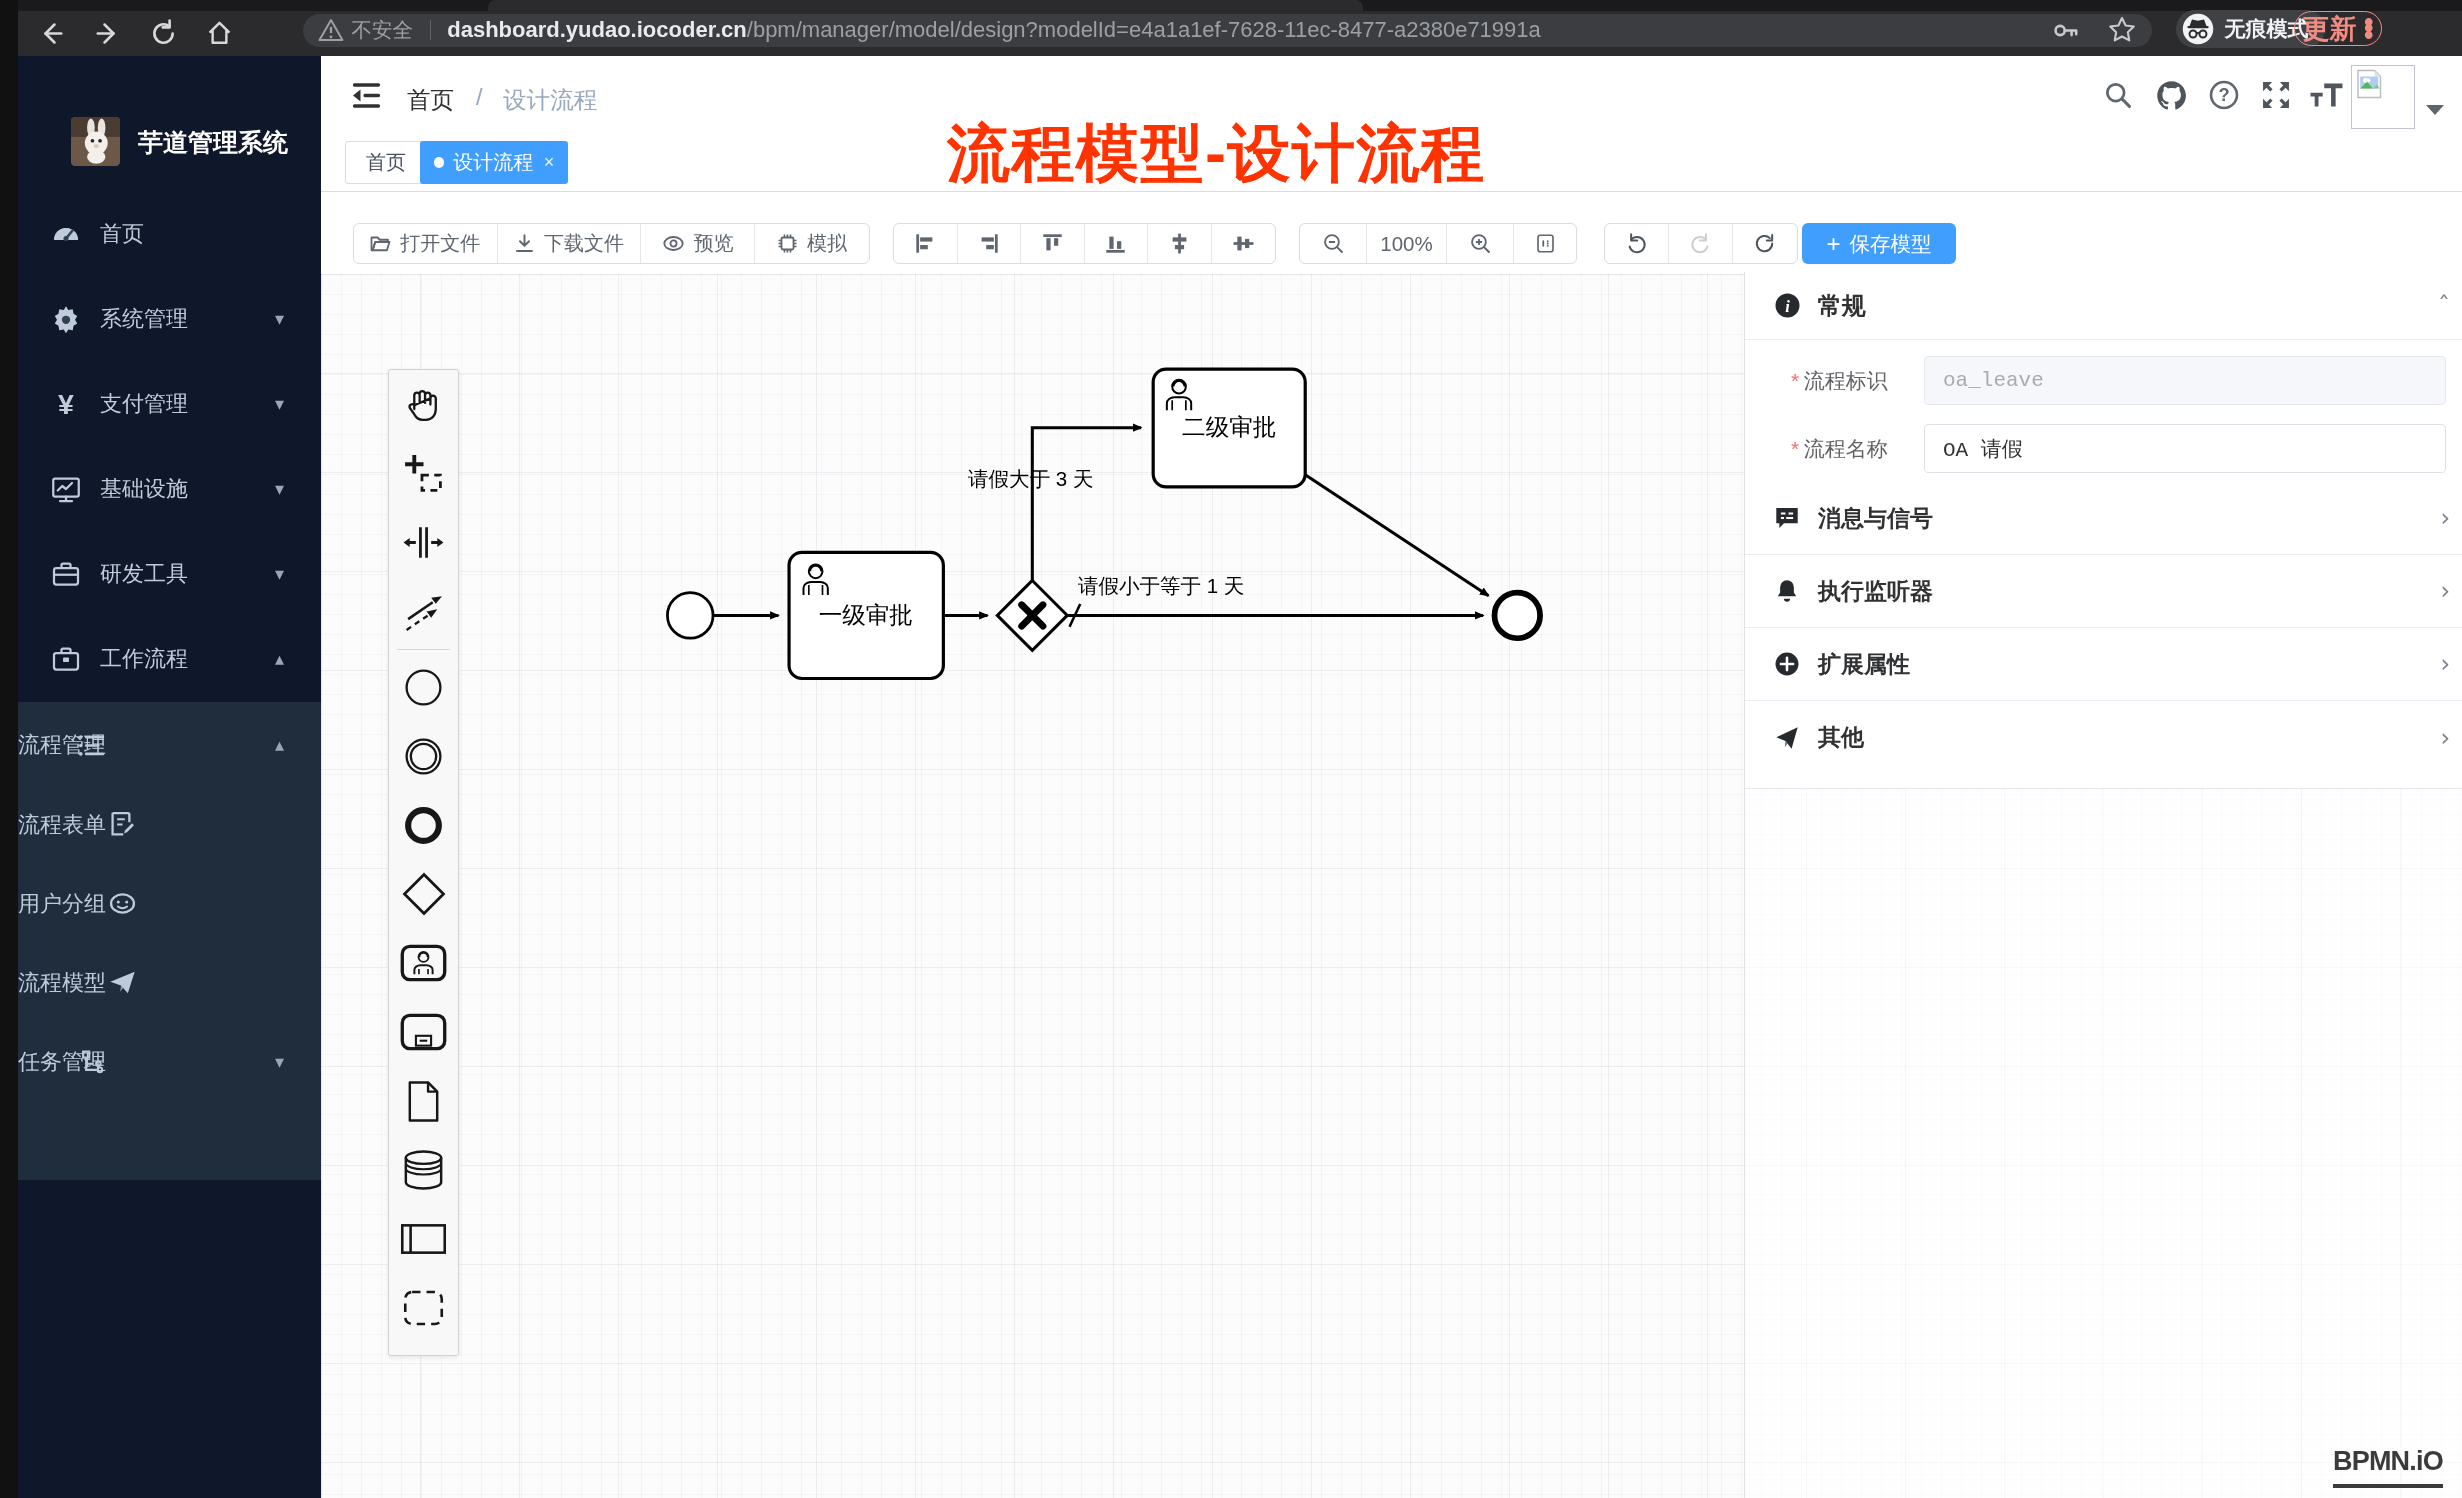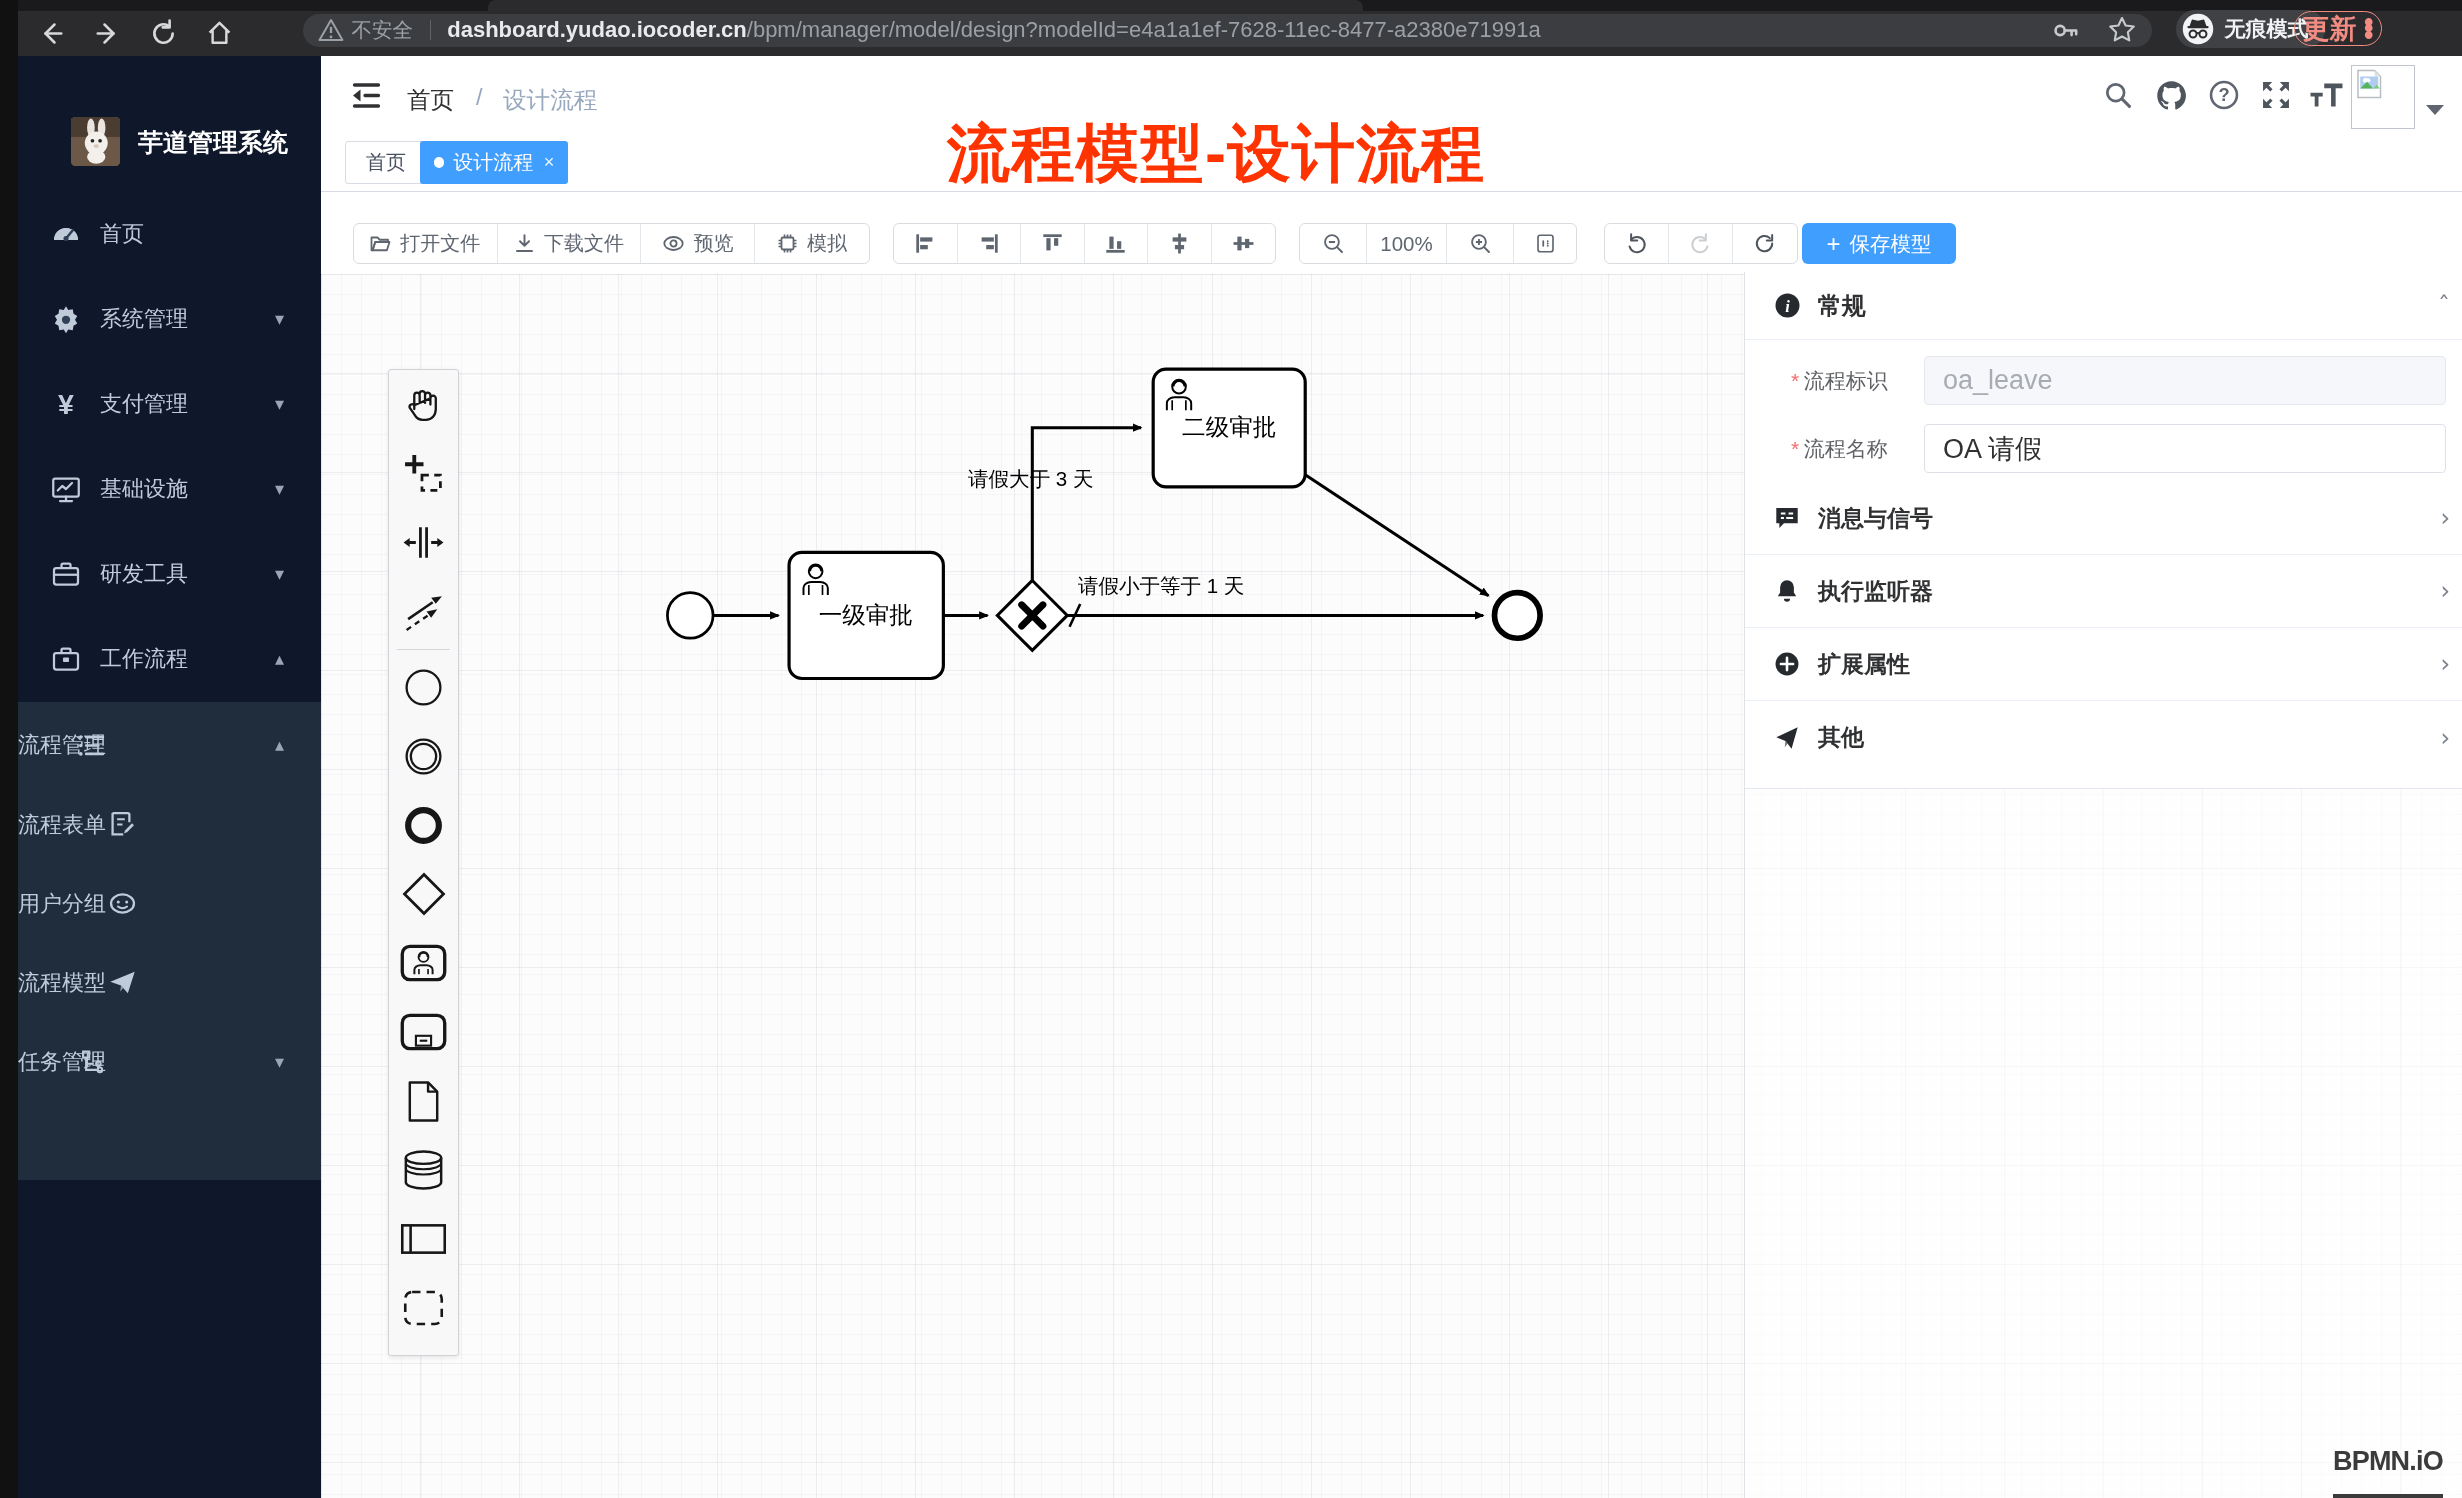--- a/index.html
+++ b/index.html
@@ -87,30 +87,30 @@
   
   #panel{left:1726px;top:272px;width:736px;height:1226px;border-left:0.8px solid #dfe3e8;background:rgba(255,255,255,0.55);}
   #panel-white{left:0;top:0;width:735px;height:517px;background:#fff;border-bottom:0.8px solid #e4e7ed;}
   #pan-head{left:0;top:0;width:735px;height:68px;border-bottom:0.8px solid #ebeef5;display:flex;align-items:center;padding:0 29px;gap:16.7px;}
   #pan-head .t{font-size:24px;font-weight:bold;color:#303133;}
   .chev-r{position:absolute;right:30px;color:#7d838c;font-size:24px;font-family:"DejaVu Sans",sans-serif;}
   .f-row{position:absolute;left:0;width:735px;height:49px;display:flex;align-items:center;}
   .f-lab{position:absolute;left:46px;font-size:21px;color:#606266;}
   .f-lab .req{color:#f56c6c;margin-right:4.6px;}
   .f-in{position:absolute;left:179px;width:522px;height:49px;border-radius:4.6px;border:0.8px solid #dcdfe6;
-        font-size:27px;padding:0 18px;font-family:Liberation Sans, sans-serif;color:#303133;background:#fff;outline:none;}
+        font-size:21px;padding:0 18px;font-family:Liberation Mono, monospace;color:#303133;background:#fff;outline:none;}
   .f-in.dis{background:#f5f7fa;border-color:#e4e7ed;color:#a8abb2;}
   .p-row{position:absolute;left:0;width:735px;height:73px;border-bottom:0.8px solid #ebeef5;
          display:flex;align-items:center;padding:0 29px;gap:18px;background:#fff;}
   .p-row .t{font-size:23px;font-weight:bold;color:#303133;}
 
   
   #red-title{left:929px;top:111px;color:#ff3300;font-size:63px;font-weight:bold;letter-spacing:1.5px;z-index:60;}
   #bpmn-logo{left:2315px;top:1446px;color:#3b3b3b;font-size:27px;font-weight:800;letter-spacing:-0.8px;
-             border-bottom:4.6px solid #3b3b3b;padding-bottom:17px;z-index:5;}
+             border-bottom:4.6px solid #3b3b3b;padding-bottom:7px;z-index:5;}
   #panel-tip{right:0;top:1443px;width:18px;height:55px;background:#fff;border:0.8px solid #e0e3e8;border-right:none;border-radius:10.6px 0 0 10.6px;}
   svg{display:block;}
 </style>
 </head>
 <body>
 
 <div id="stage">
 
   <div id="chrome-top" class="abs"></div>
   <div id="chrome-tab" class="abs"></div>

